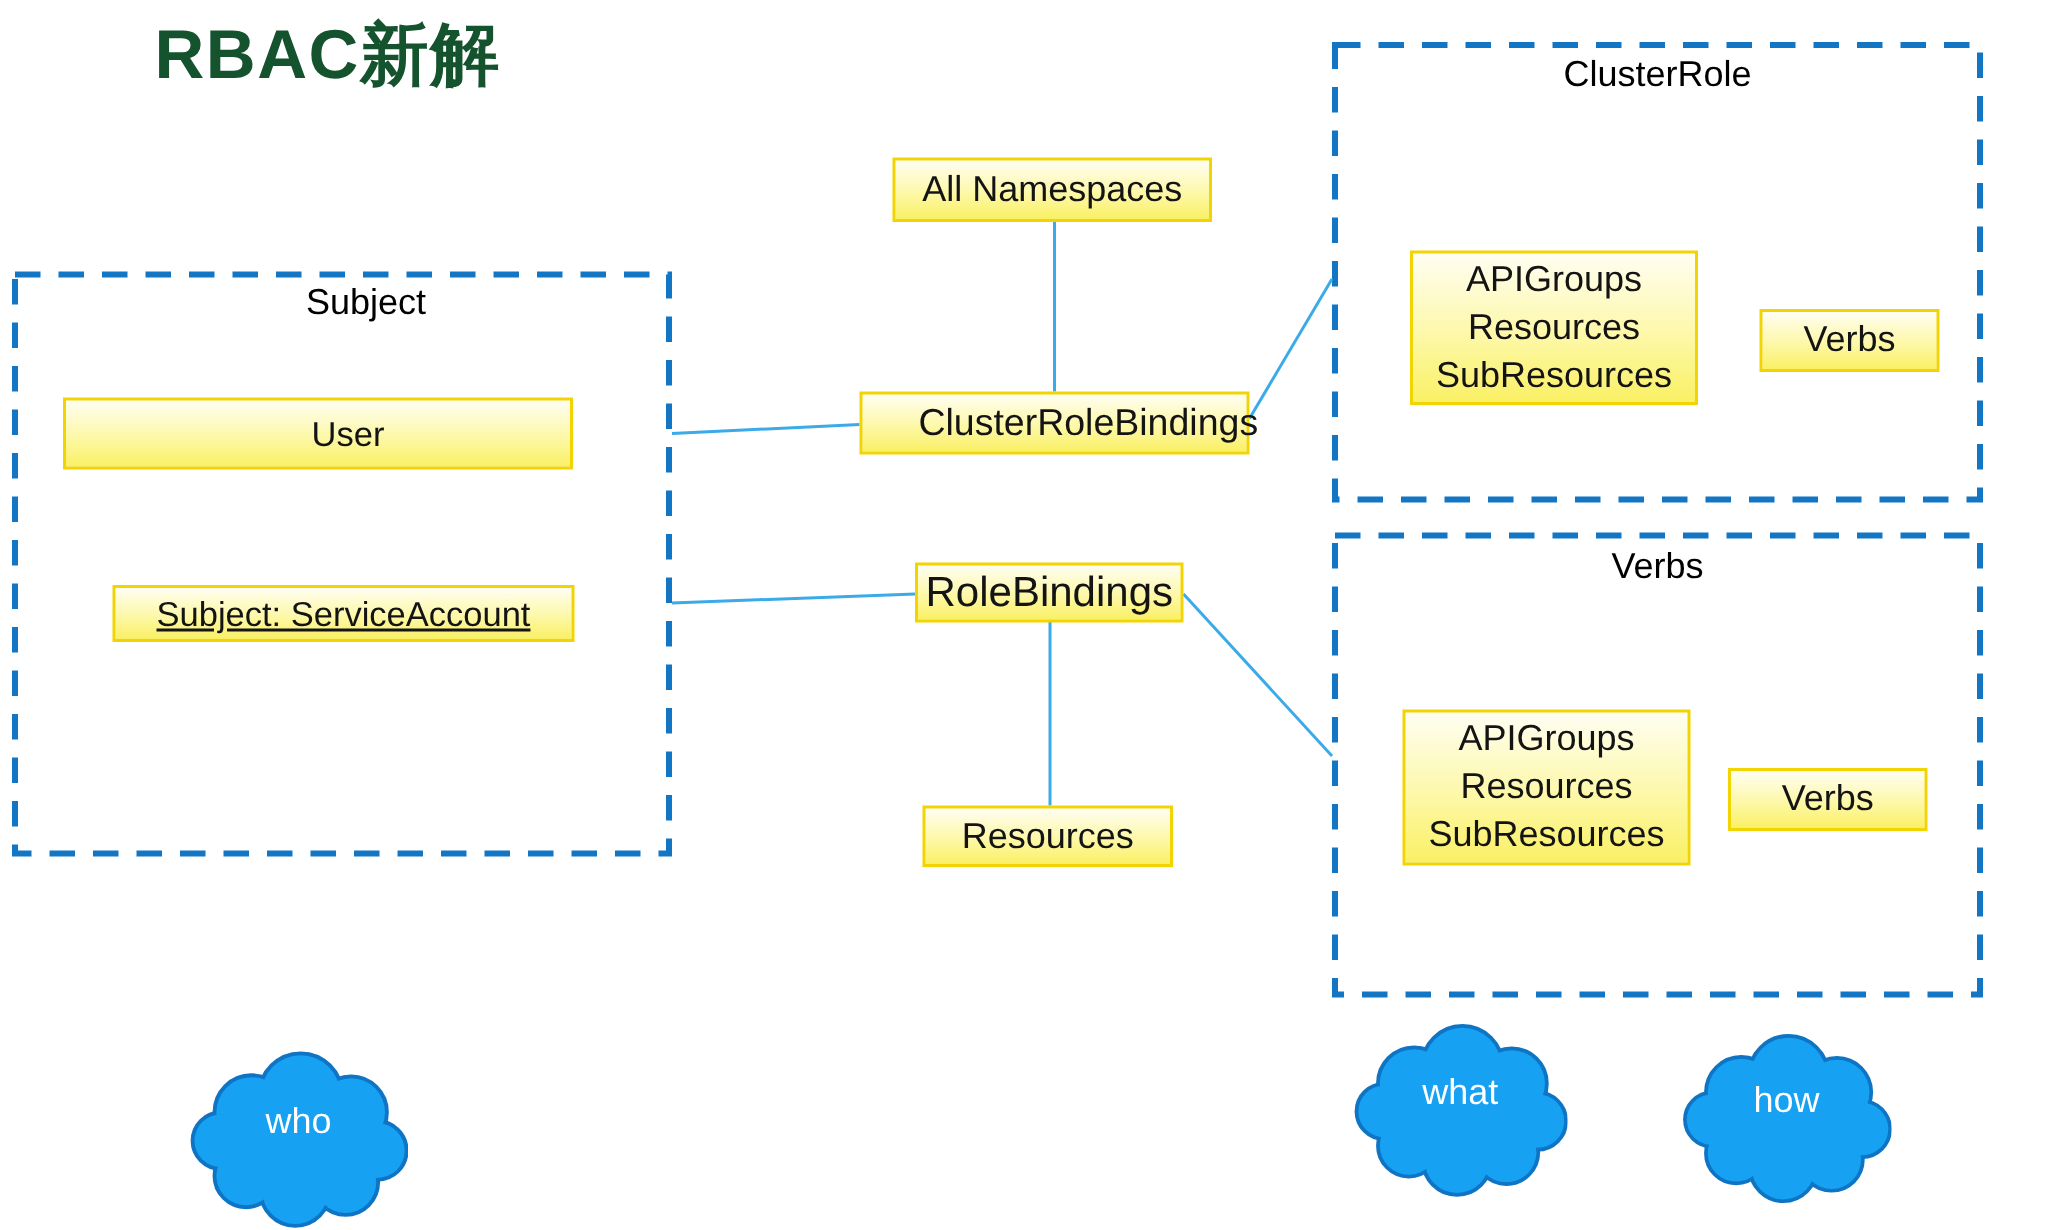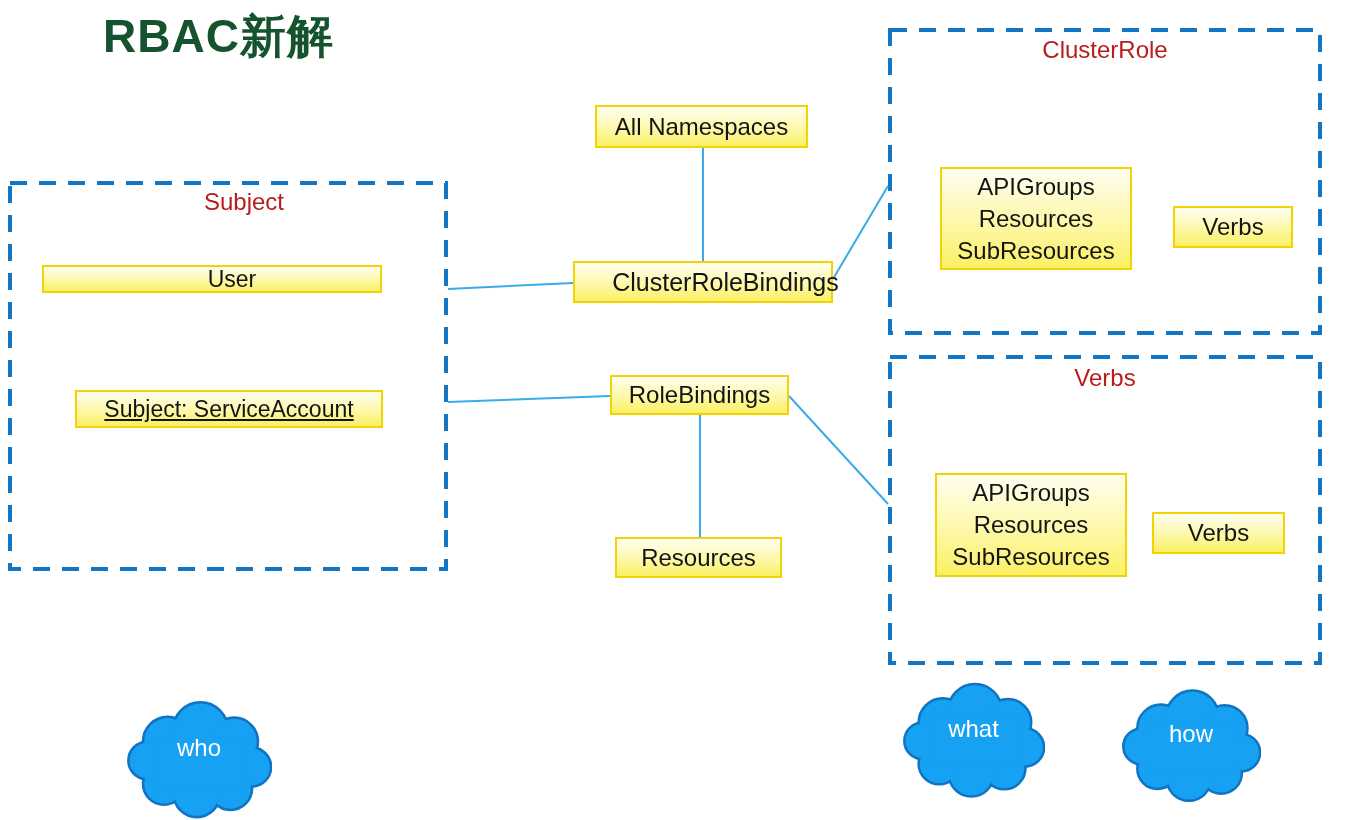--- a/index.html
+++ b/index.html
@@ -14,21 +14,21 @@
   }
   .ybox{
     position:absolute;box-sizing:border-box;
     border:2px solid #f2d403;
     background:linear-gradient(180deg,#fffef2 0%,#fdf8a8 55%,#faf065 100%);
     display:flex;align-items:center;justify-content:center;
     font-size:23px;color:#141414;
   }
   .ybox.multi{flex-direction:column;line-height:32px;font-size:24px;}
   .group-label{
-    position:absolute;text-align:center;font-size:24px;color:#b91c1c;
+    position:absolute;text-align:center;font-size:24px;color:#000000;
   }
   .cloud{position:absolute;}
   .cloud svg{position:absolute;left:0;top:0;}
   .cloud .cloud-text{
     position:absolute;left:0;top:42%;width:100%;transform:translateY(-50%);
     text-align:center;color:#ffffff;font-size:24px;
   }
 </style>
 </head>
 <body>
@@ -48,26 +48,26 @@
     <line x1="700" y1="414" x2="700" y2="537" stroke="#3baae8" stroke-width="2"></line>
     <line x1="789" y1="396" x2="888" y2="504" stroke="#3baae8" stroke-width="2"></line>
   </svg>
 
   <div class="page-title">RBAC新解</div>
 
   <div class="group-label" style="left:26px;top:188px;width:436px;">Subject</div>
   <div class="group-label" style="left:890px;top:36px;width:430px;">ClusterRole</div>
   <div class="group-label" style="left:890px;top:364px;width:430px;">Verbs</div>
 
-  <div class="ybox" style="left:42px;top:265px;width:340px;height:28px;padding-left:40px;">User</div>
+  <div class="ybox" style="left:42px;top:265px;width:340px;height:48px;padding-left:40px;">User</div>
   <div class="ybox" style="left:75px;top:390px;width:308px;height:38px;text-decoration:underline;">Subject: ServiceAccount</div>
 
   <div class="ybox" style="left:595px;top:105px;width:213px;height:43px;font-size:24px;">All Namespaces</div>
   <div class="ybox" style="left:573px;top:261px;width:260px;height:42px;font-size:25px;padding-left:45px;">ClusterRoleBindings</div>
-  <div class="ybox" style="left:610px;top:375px;width:179px;height:40px;font-size:24px;">RoleBindings</div>
+  <div class="ybox" style="left:610px;top:375px;width:179px;height:40px;font-size:28px;">RoleBindings</div>
   <div class="ybox" style="left:615px;top:537px;width:167px;height:41px;font-size:24px;">Resources</div>
 
   <div class="ybox multi" style="left:940px;top:167px;width:192px;height:103px;">
     <div>APIGroups</div>
     <div>Resources</div>
     <div>SubResources</div>
   </div>
   <div class="ybox" style="left:1173px;top:206px;width:120px;height:42px;font-size:24px;">Verbs</div>
 
   <div class="ybox multi" style="left:935px;top:473px;width:192px;height:104px;">

